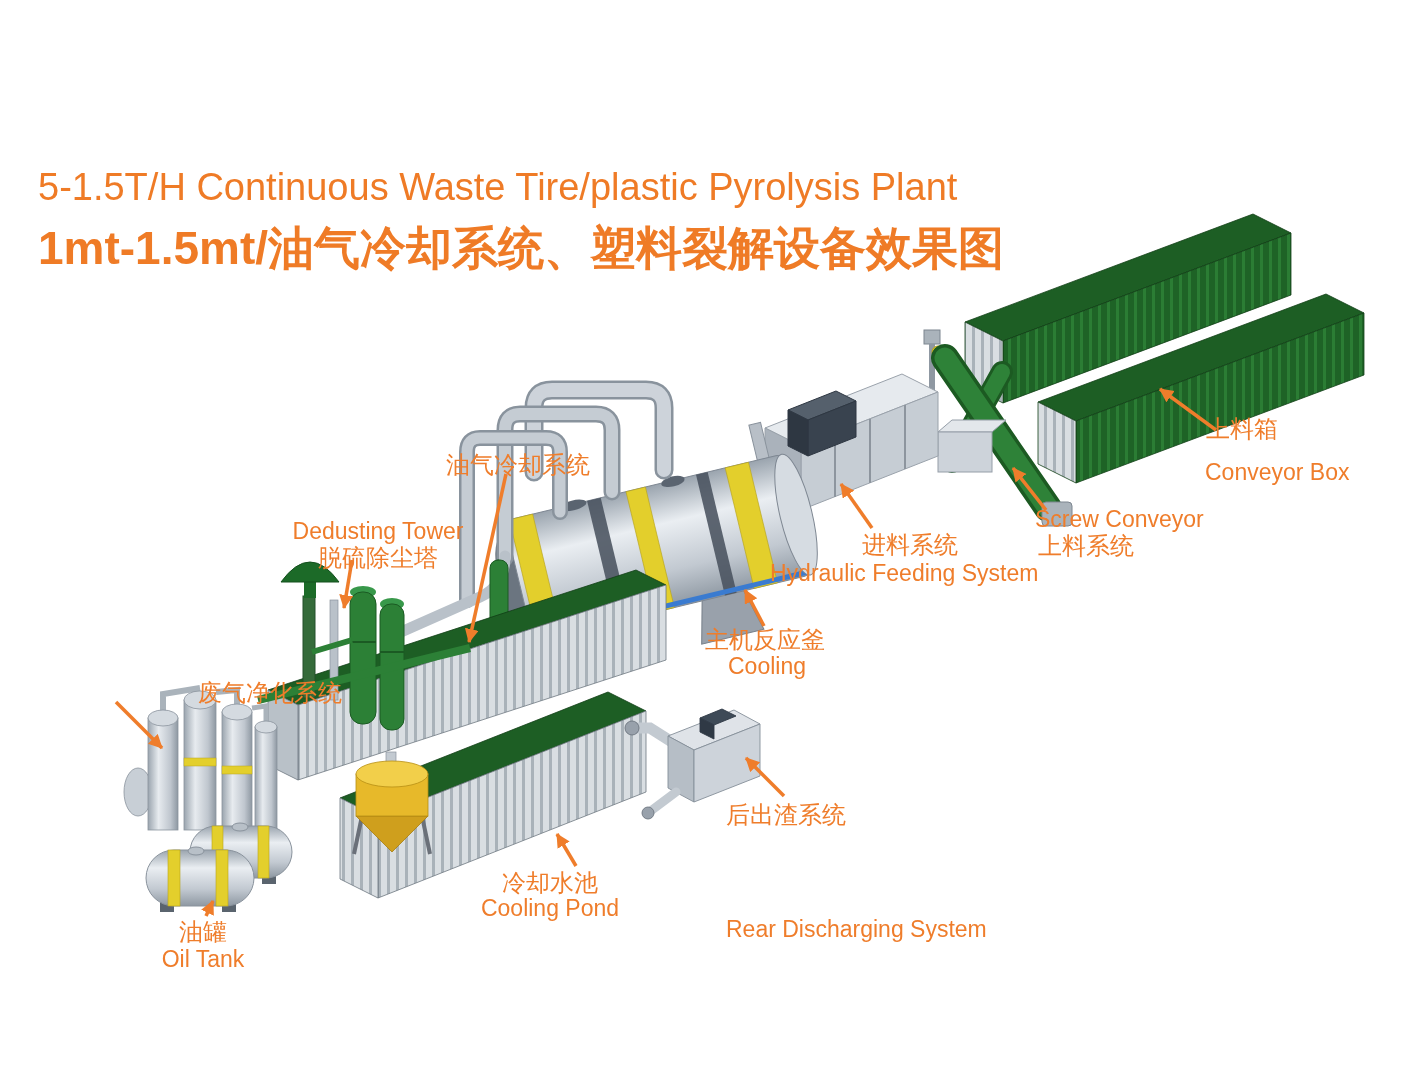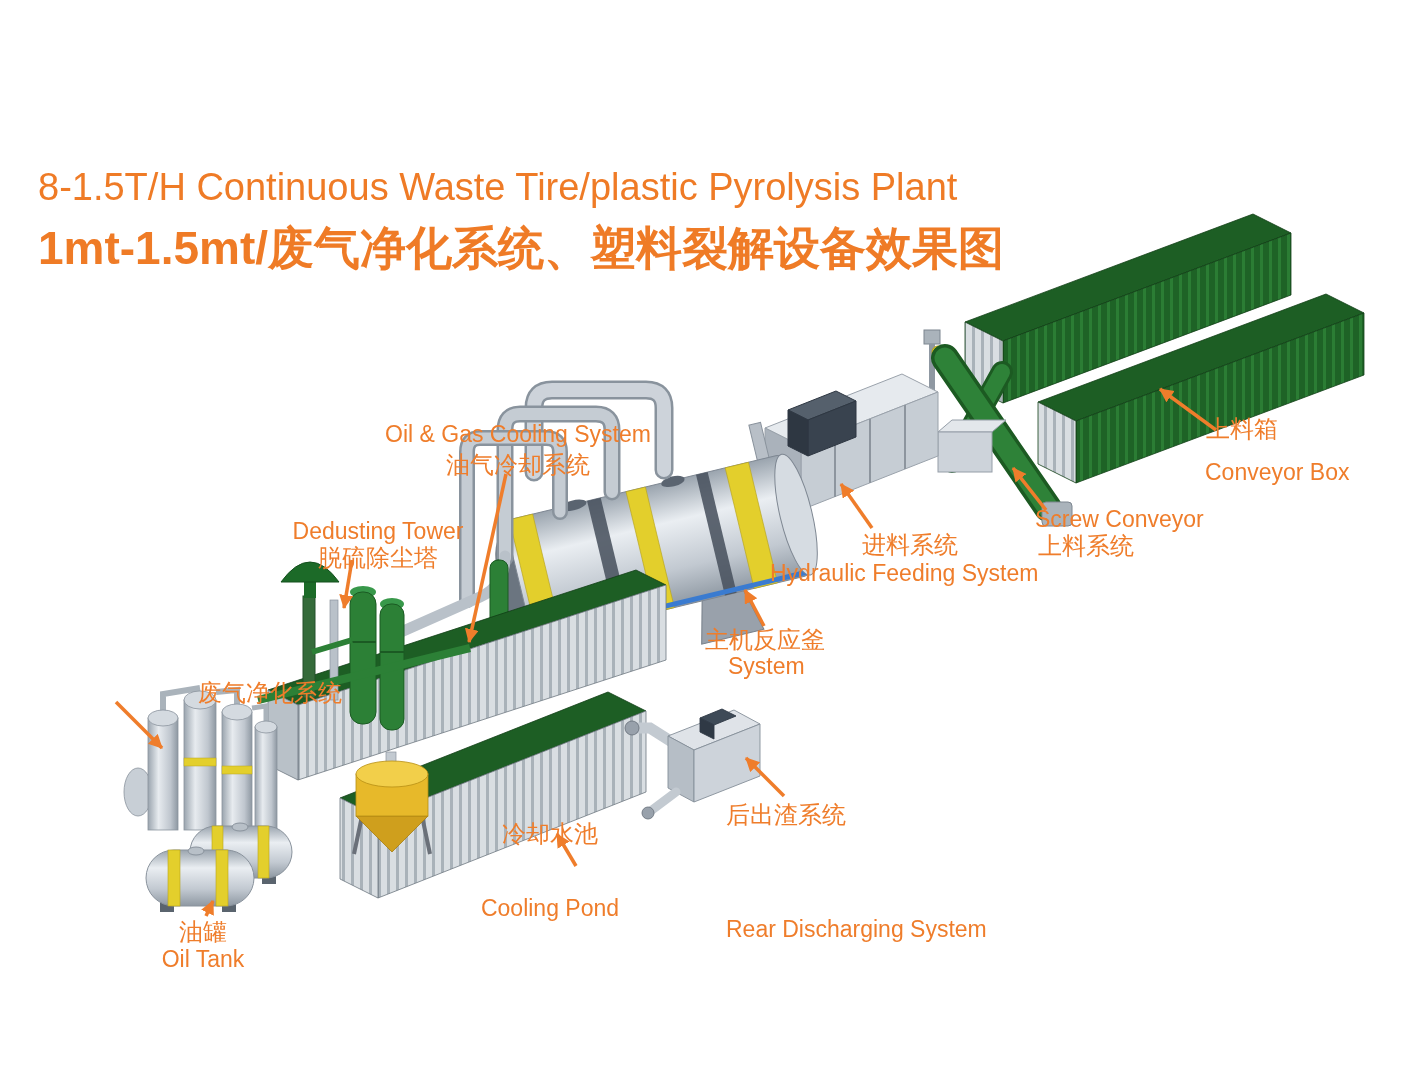--- a/index.html
+++ b/index.html
@@ -194,45 +194,44 @@
       <line x1="872" y1="528" x2="841" y2="484" marker-end="url(#ah)"></line>
       <line x1="1046" y1="510" x2="1013" y2="468" marker-end="url(#ah)"></line>
       <line x1="1216" y1="430" x2="1160" y2="389" marker-end="url(#ah)"></line>
       <line x1="764" y1="626" x2="745" y2="590" marker-end="url(#ah)"></line>
       <line x1="784" y1="796" x2="746" y2="758" marker-end="url(#ah)"></line>
       <line x1="576" y1="866" x2="557" y2="834" marker-end="url(#ah)"></line>
       <line x1="206" y1="916" x2="213" y2="901" marker-end="url(#ah)"></line>
     </g>
   </svg>
 
-  <div class="title-en">8-1.5T/H Continuous Waste Tire/plastic Pyrolysis Plant</div>
-  <div class="title-zh">1mt-1.5mt/废气净化系统、塑料裂解设备效果图</div>
-
-  <div class="lbl c" style="left:385px;top:421px;width:266px;">Oil &amp; Gas Cooling System</div>
+  <div class="title-en">5-1.5T/H Continuous Waste Tire/plastic Pyrolysis Plant</div>
+  <div class="title-zh">1mt-1.5mt/油气冷却系统、塑料裂解设备效果图</div>
+
   <div class="lbl zh c" style="left:385px;top:451px;width:266px;">油气冷却系统</div>
 
   <div class="lbl c" style="left:285px;top:518px;width:186px;">Dedusting Tower</div>
   <div class="lbl zh c" style="left:285px;top:546px;width:186px;font-family:Liberation Mono, monospace;">脱硫除尘塔</div>
 
   <div class="lbl zh c" style="left:10px;top:679px;width:332px;text-align:right;">废气净化系统</div>
 
   <div class="lbl zh" style="left:862px;top:531px;">进料系统</div>
   <div class="lbl" style="left:770px;top:560px;">Hydraulic Feeding System</div>
 
   <div class="lbl" style="left:1035px;top:506px;">Screw Conveyor</div>
   <div class="lbl zh" style="left:1038px;top:532px;text-align:right;">上料系统</div>
 
   <div class="lbl zh" style="left:1206px;top:415px;">上料箱</div>
   <div class="lbl" style="left:1205px;top:459px;">Conveyor Box</div>
 
   <div class="lbl zh" style="left:705px;top:626px;">主机反应釜</div>
-  <div class="lbl" style="left:728px;top:653px;">System</div>
+  <div class="lbl" style="left:728px;top:653px;">Cooling</div>
 
   <div class="lbl zh" style="left:726px;top:801px;">后出渣系统</div>
   <div class="lbl" style="left:726px;top:888px;margin-top:28px;">Rear Discharging System</div>
 
-  <div class="lbl zh c" style="left:470px;top:820px;width:160px;">冷却水池</div>
+  <div class="lbl zh c" style="left:470px;top:869px;width:160px;">冷却水池</div>
   <div class="lbl c" style="left:470px;top:895px;width:160px;">Cooling Pond</div>
 
   <div class="lbl zh c" style="left:155px;top:918px;width:96px;">油罐</div>
   <div class="lbl c" style="left:155px;top:946px;width:96px;">Oil Tank</div>
 
 </div>
 
 </body></html>

